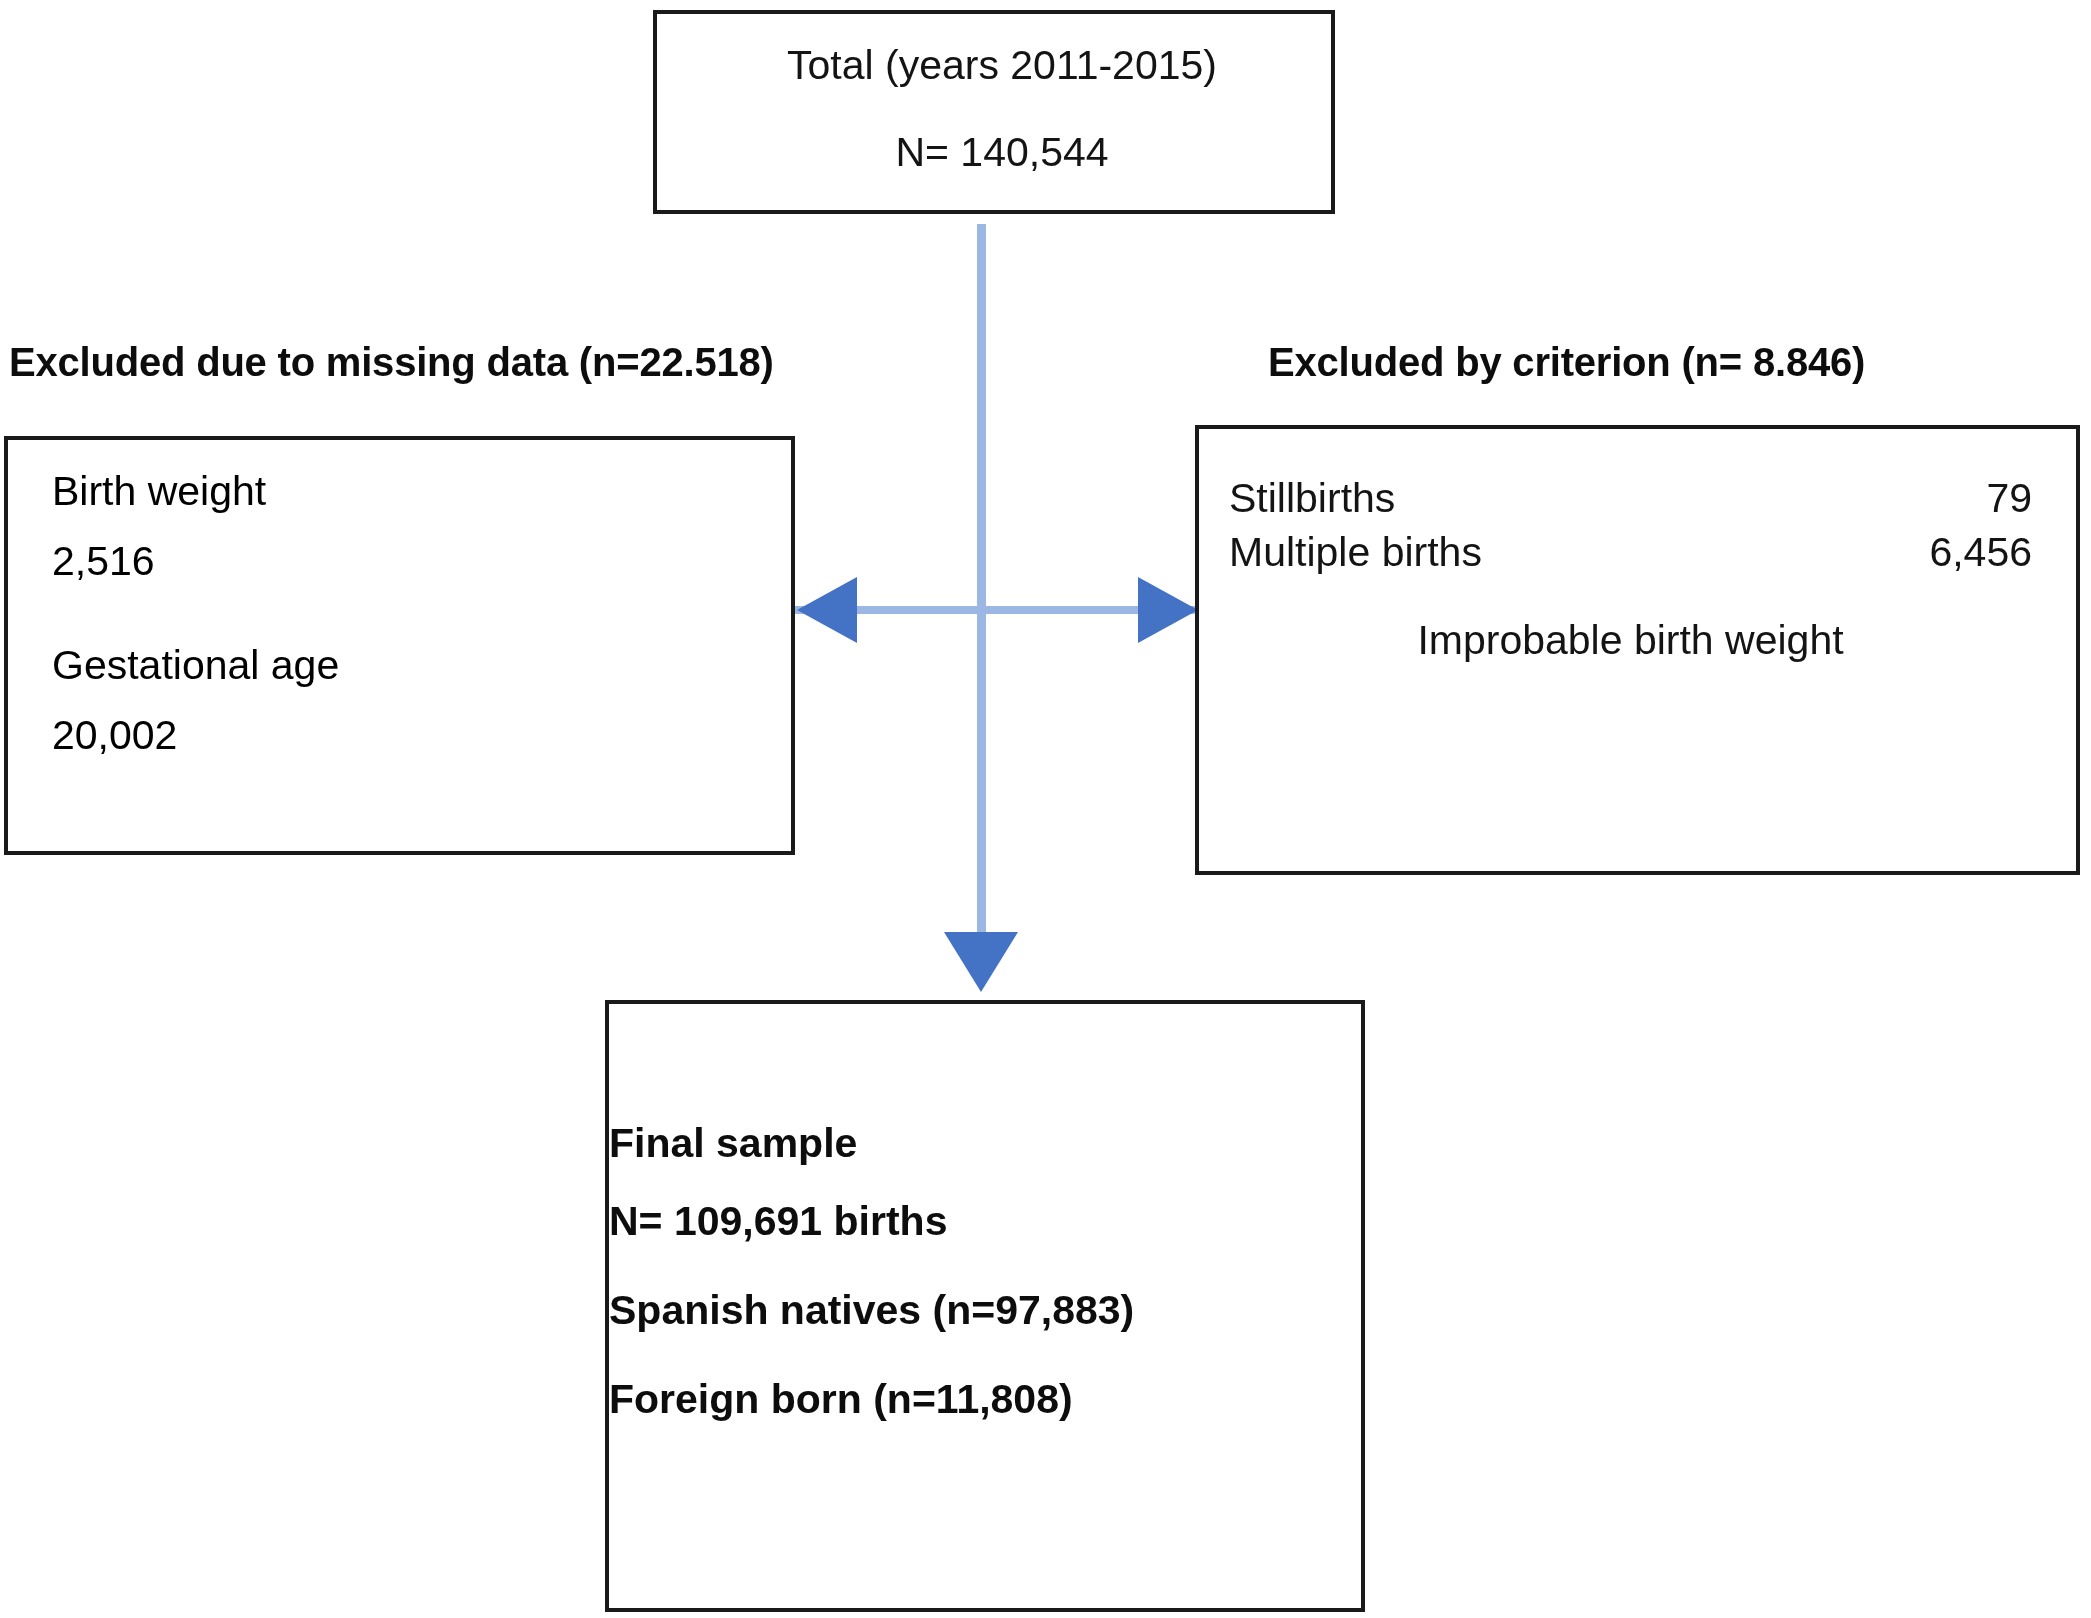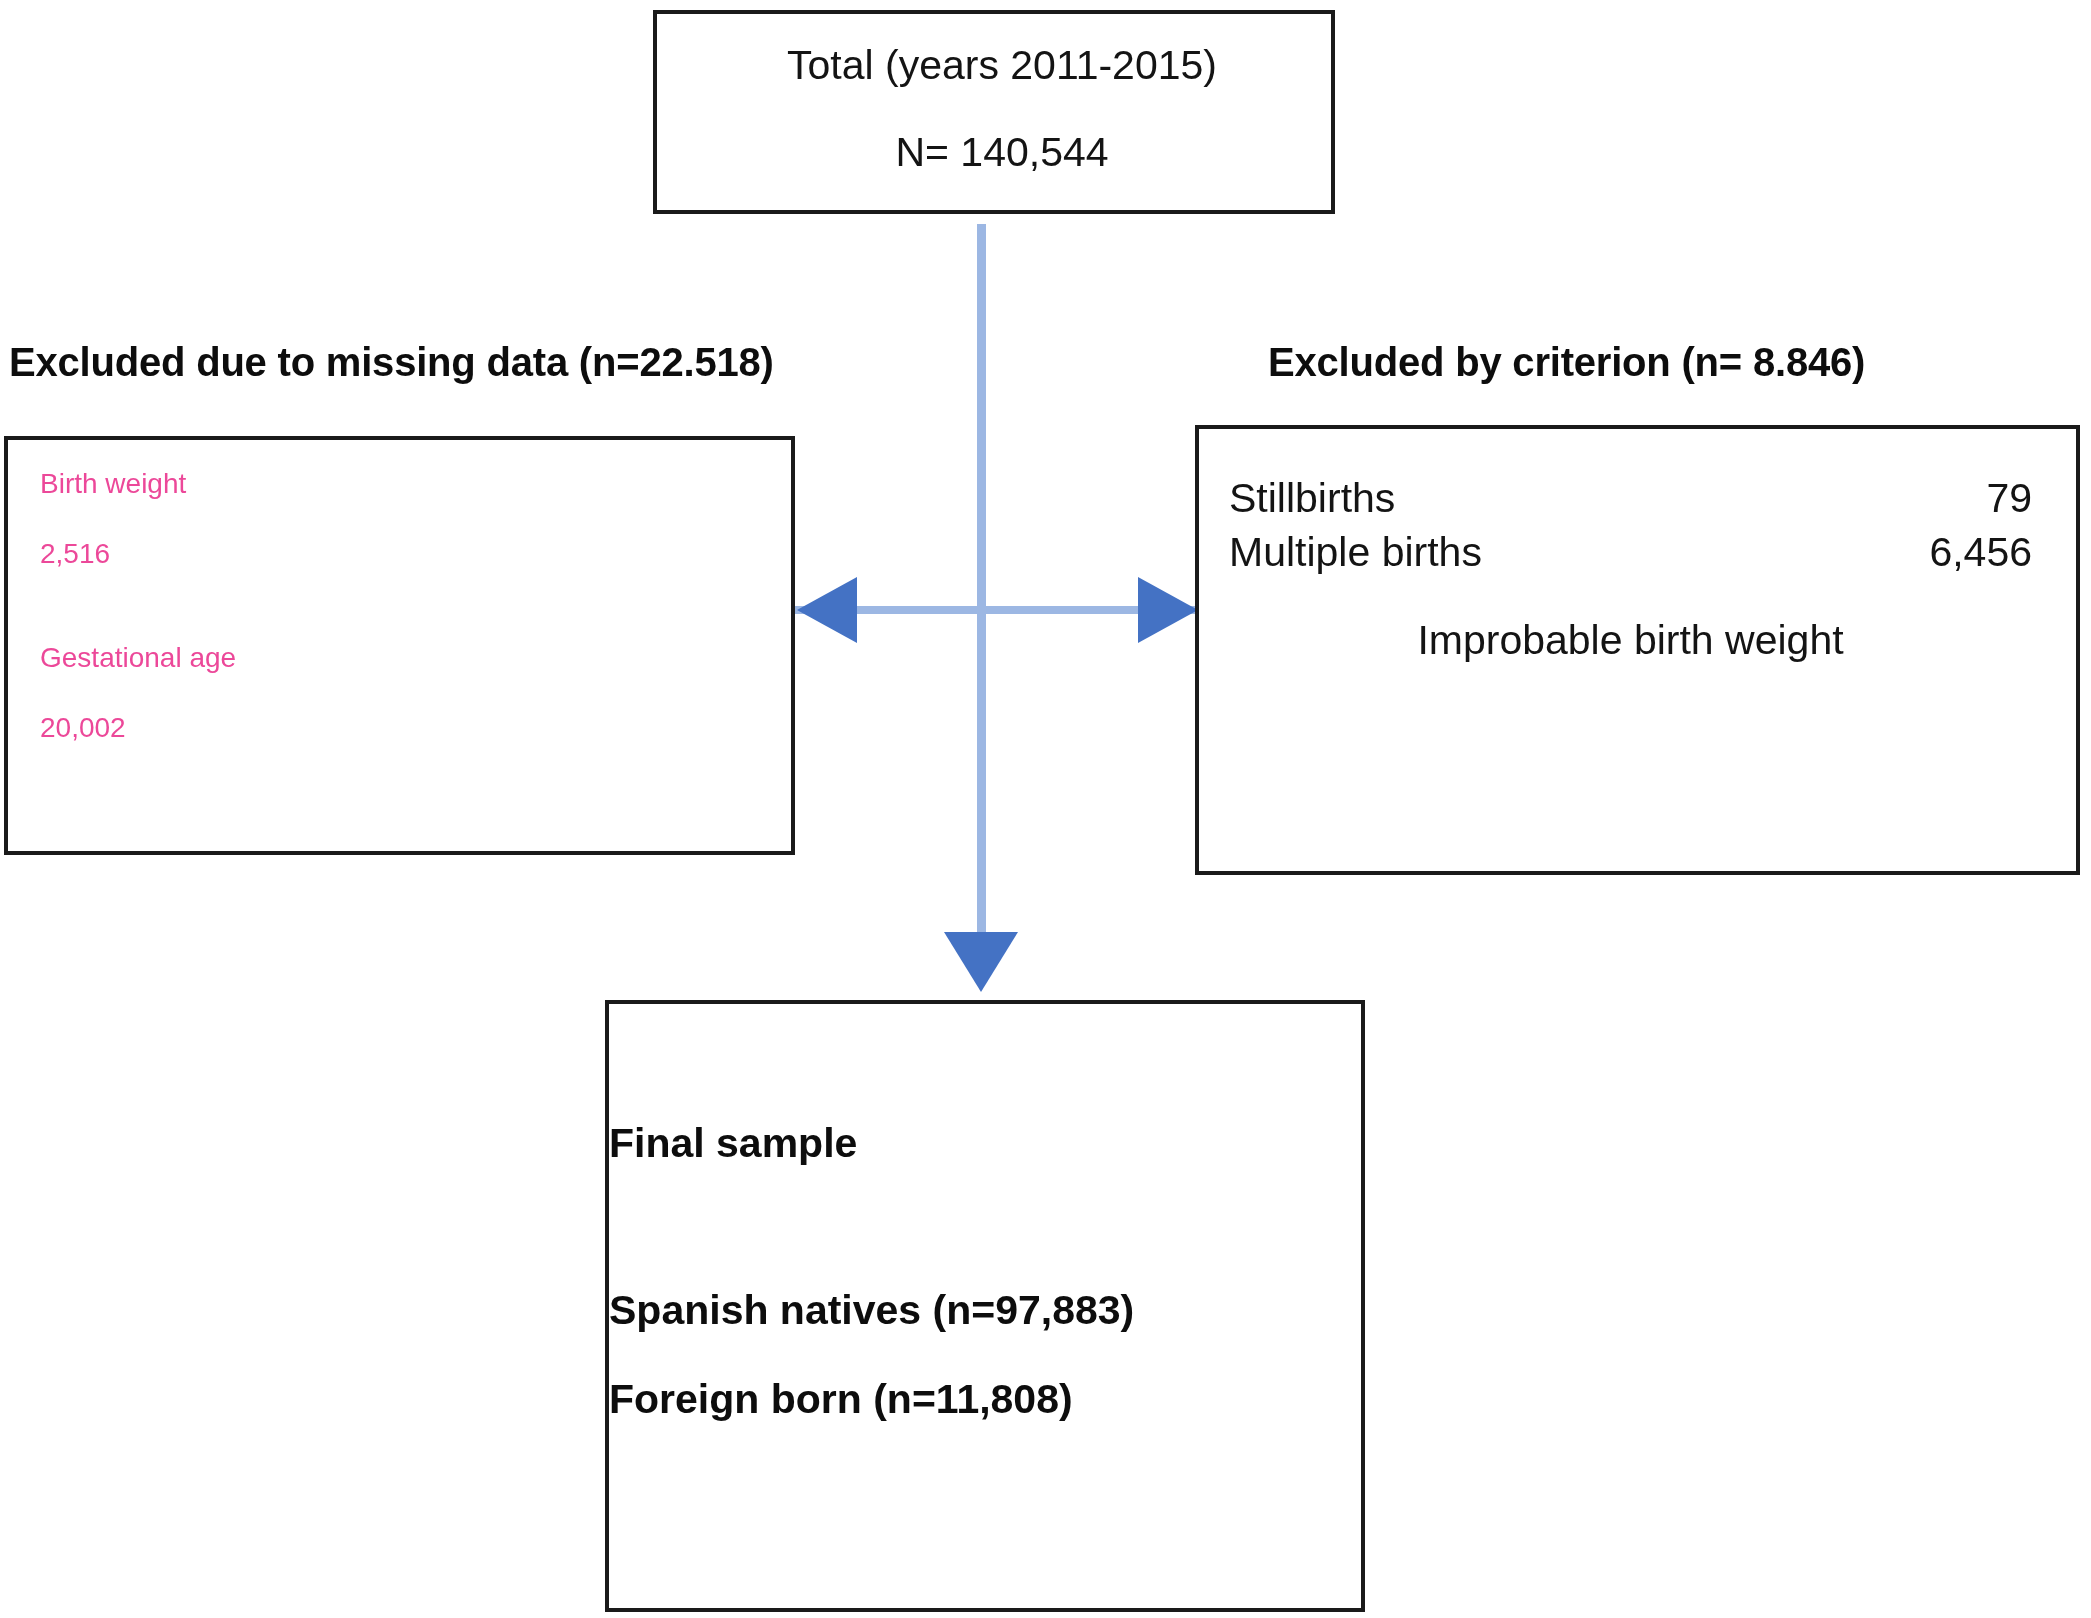--- a/index.html
+++ b/index.html
@@ -48,23 +48,23 @@
   #top-line-1 { top: 28px; }
   #top-line-2 { top: 115px; }
 
   
   #left-box {
     left: 4px; top: 436px;
     width: 791px; height: 419px;
   }
   #left-box .row {
     position: absolute;
-    left: 32px;
-    font-size: 28px;
-    color: #ec4899;
+    left: 44px;
+    font-size: 41px;
+    color: #000000;
     white-space: nowrap;
   }
   #lb-r1 { top: 28px; }
   #lb-r2 { top: 98px; }
   #lb-r3 { top: 202px; }
   #lb-r4 { top: 272px; }
 
   
   #right-box {
     left: 1195px; top: 425px;
@@ -184,17 +184,18 @@
       <span class="num">6,456</span>
     </div>
     <div class="rrow" id="rb-r3">
       <span class="lbl">Improbable birth weight</span>
       <span class="num"></span>
     </div>
   </div>
 
   <div class="box" id="bottom-box">
     <div class="brow" id="bb-r1">Final sample</div>
+    <div class="brow" id="bb-r2">N= 109,691 births</div>
     <div class="brow" id="bb-r3">Spanish natives (n=97,883)</div>
     <div class="brow" id="bb-r4">Foreign born (n=11,808)</div>
   </div>
 
 </div>
 
 </body></html>

